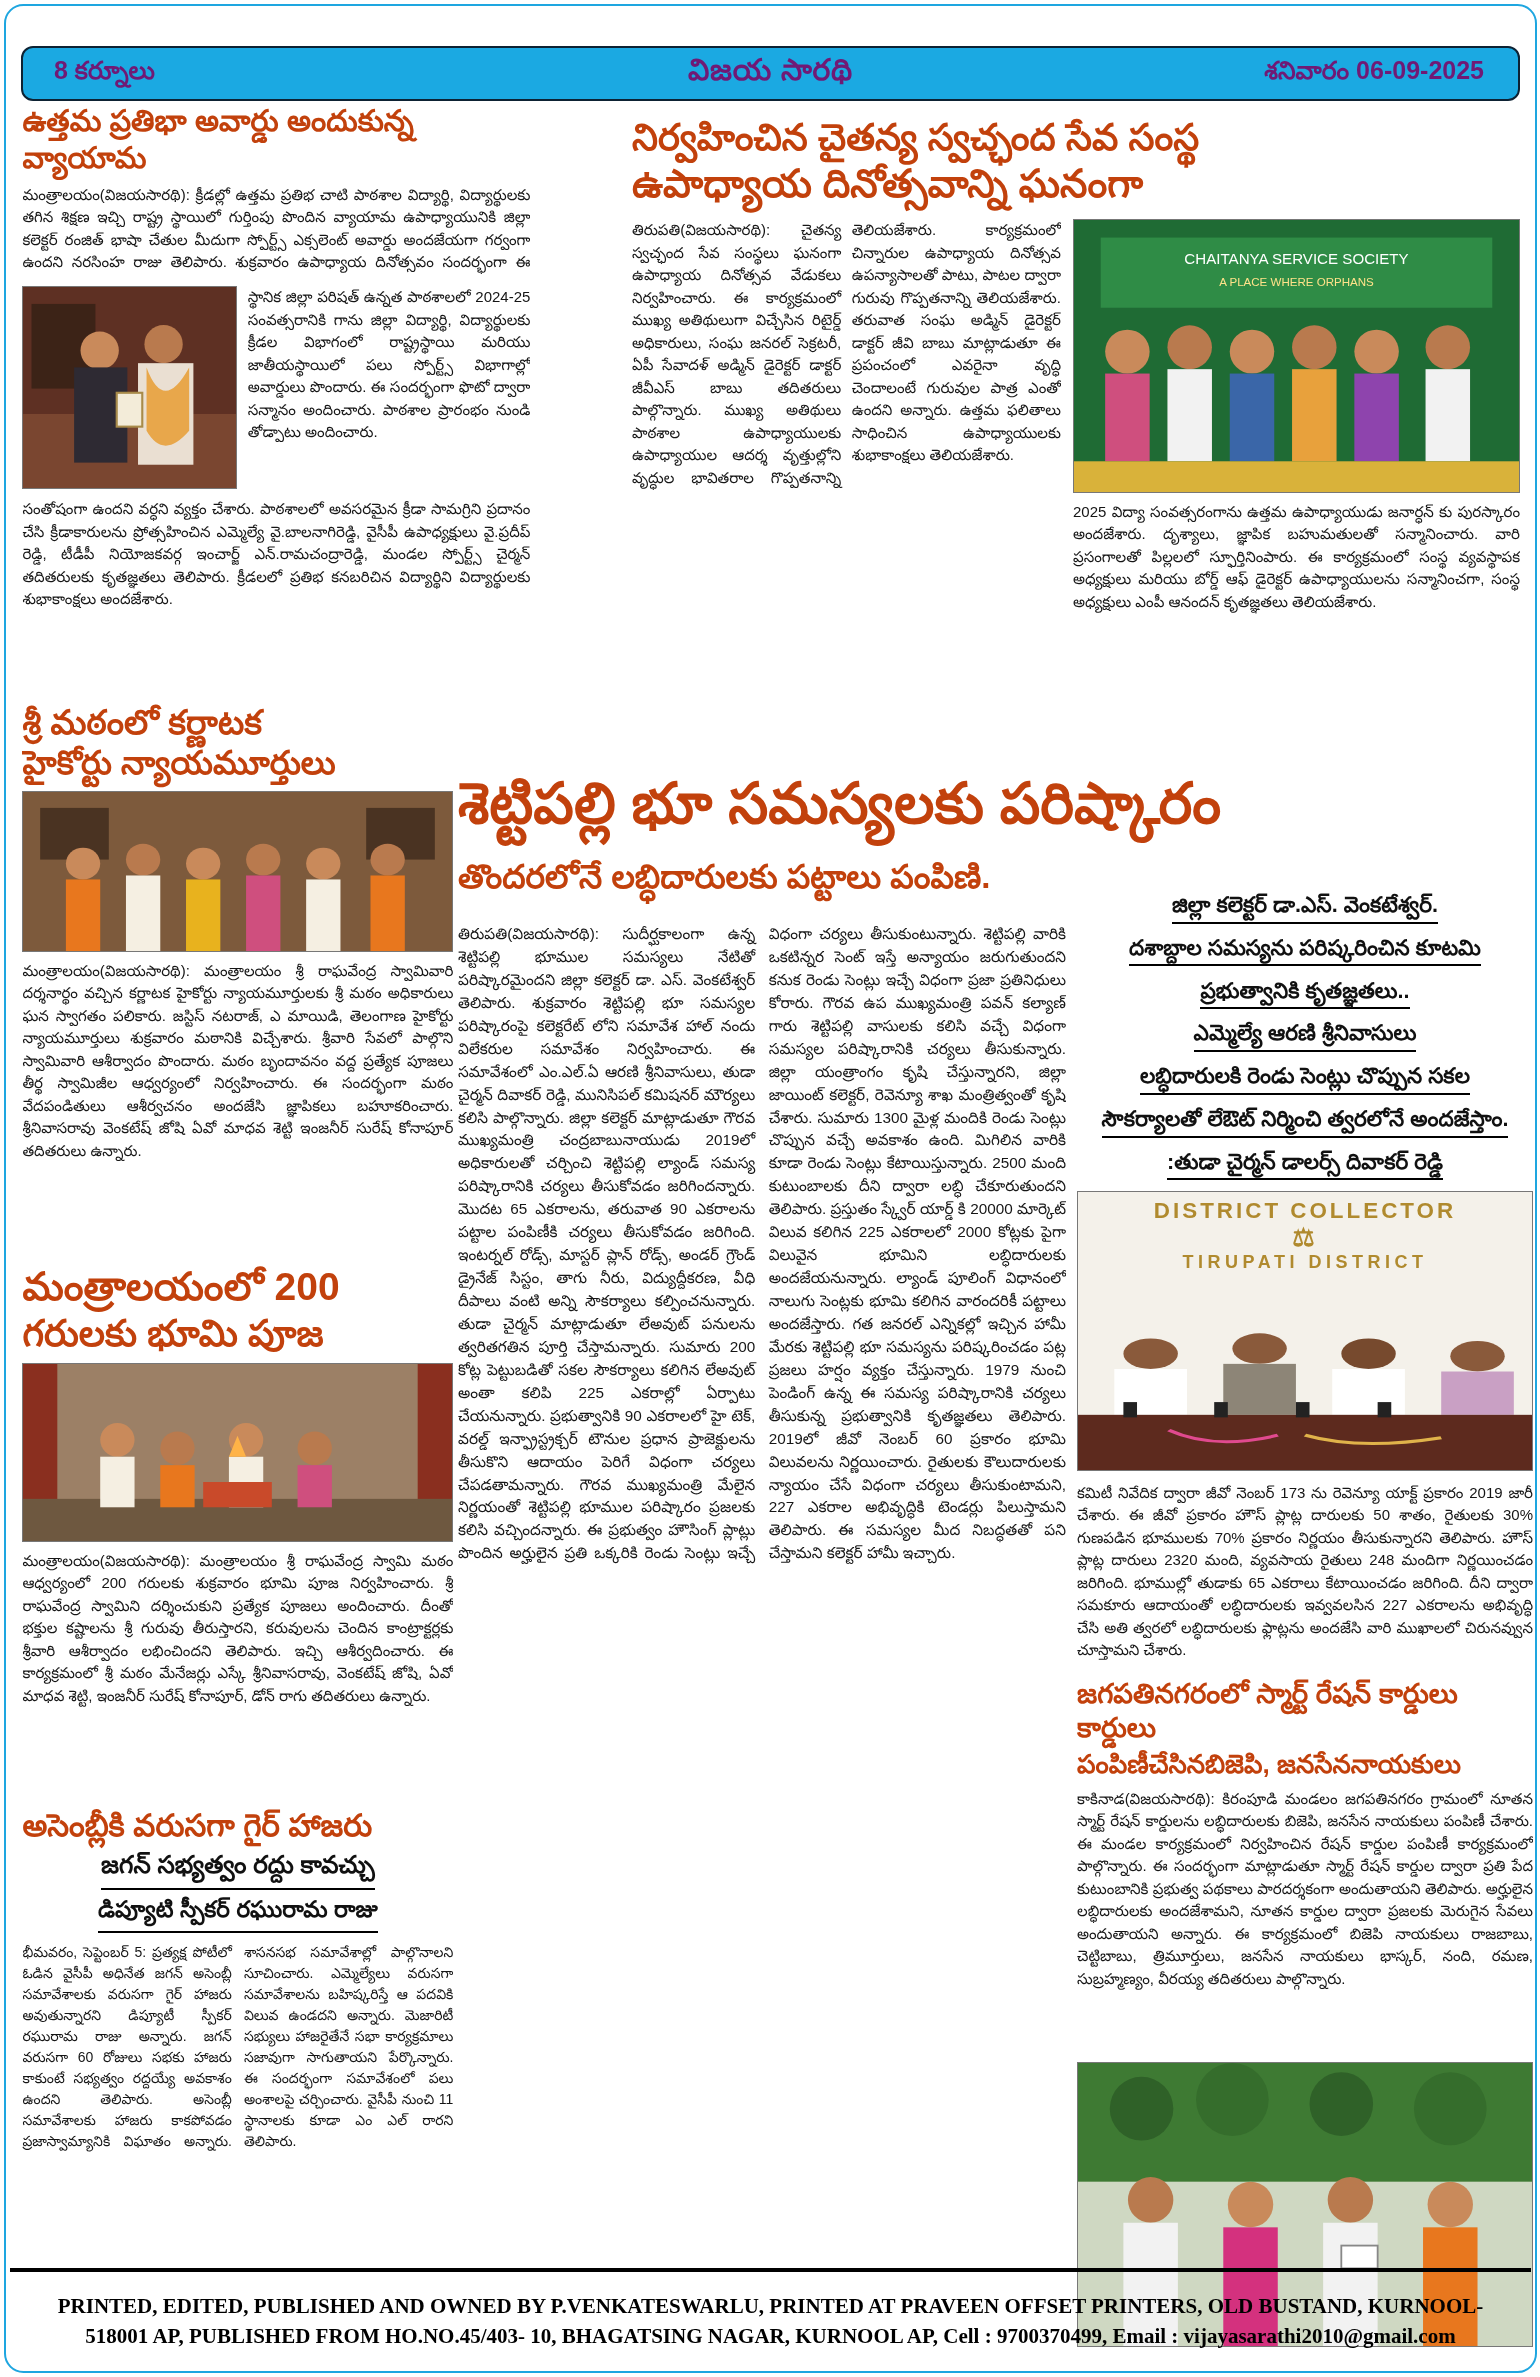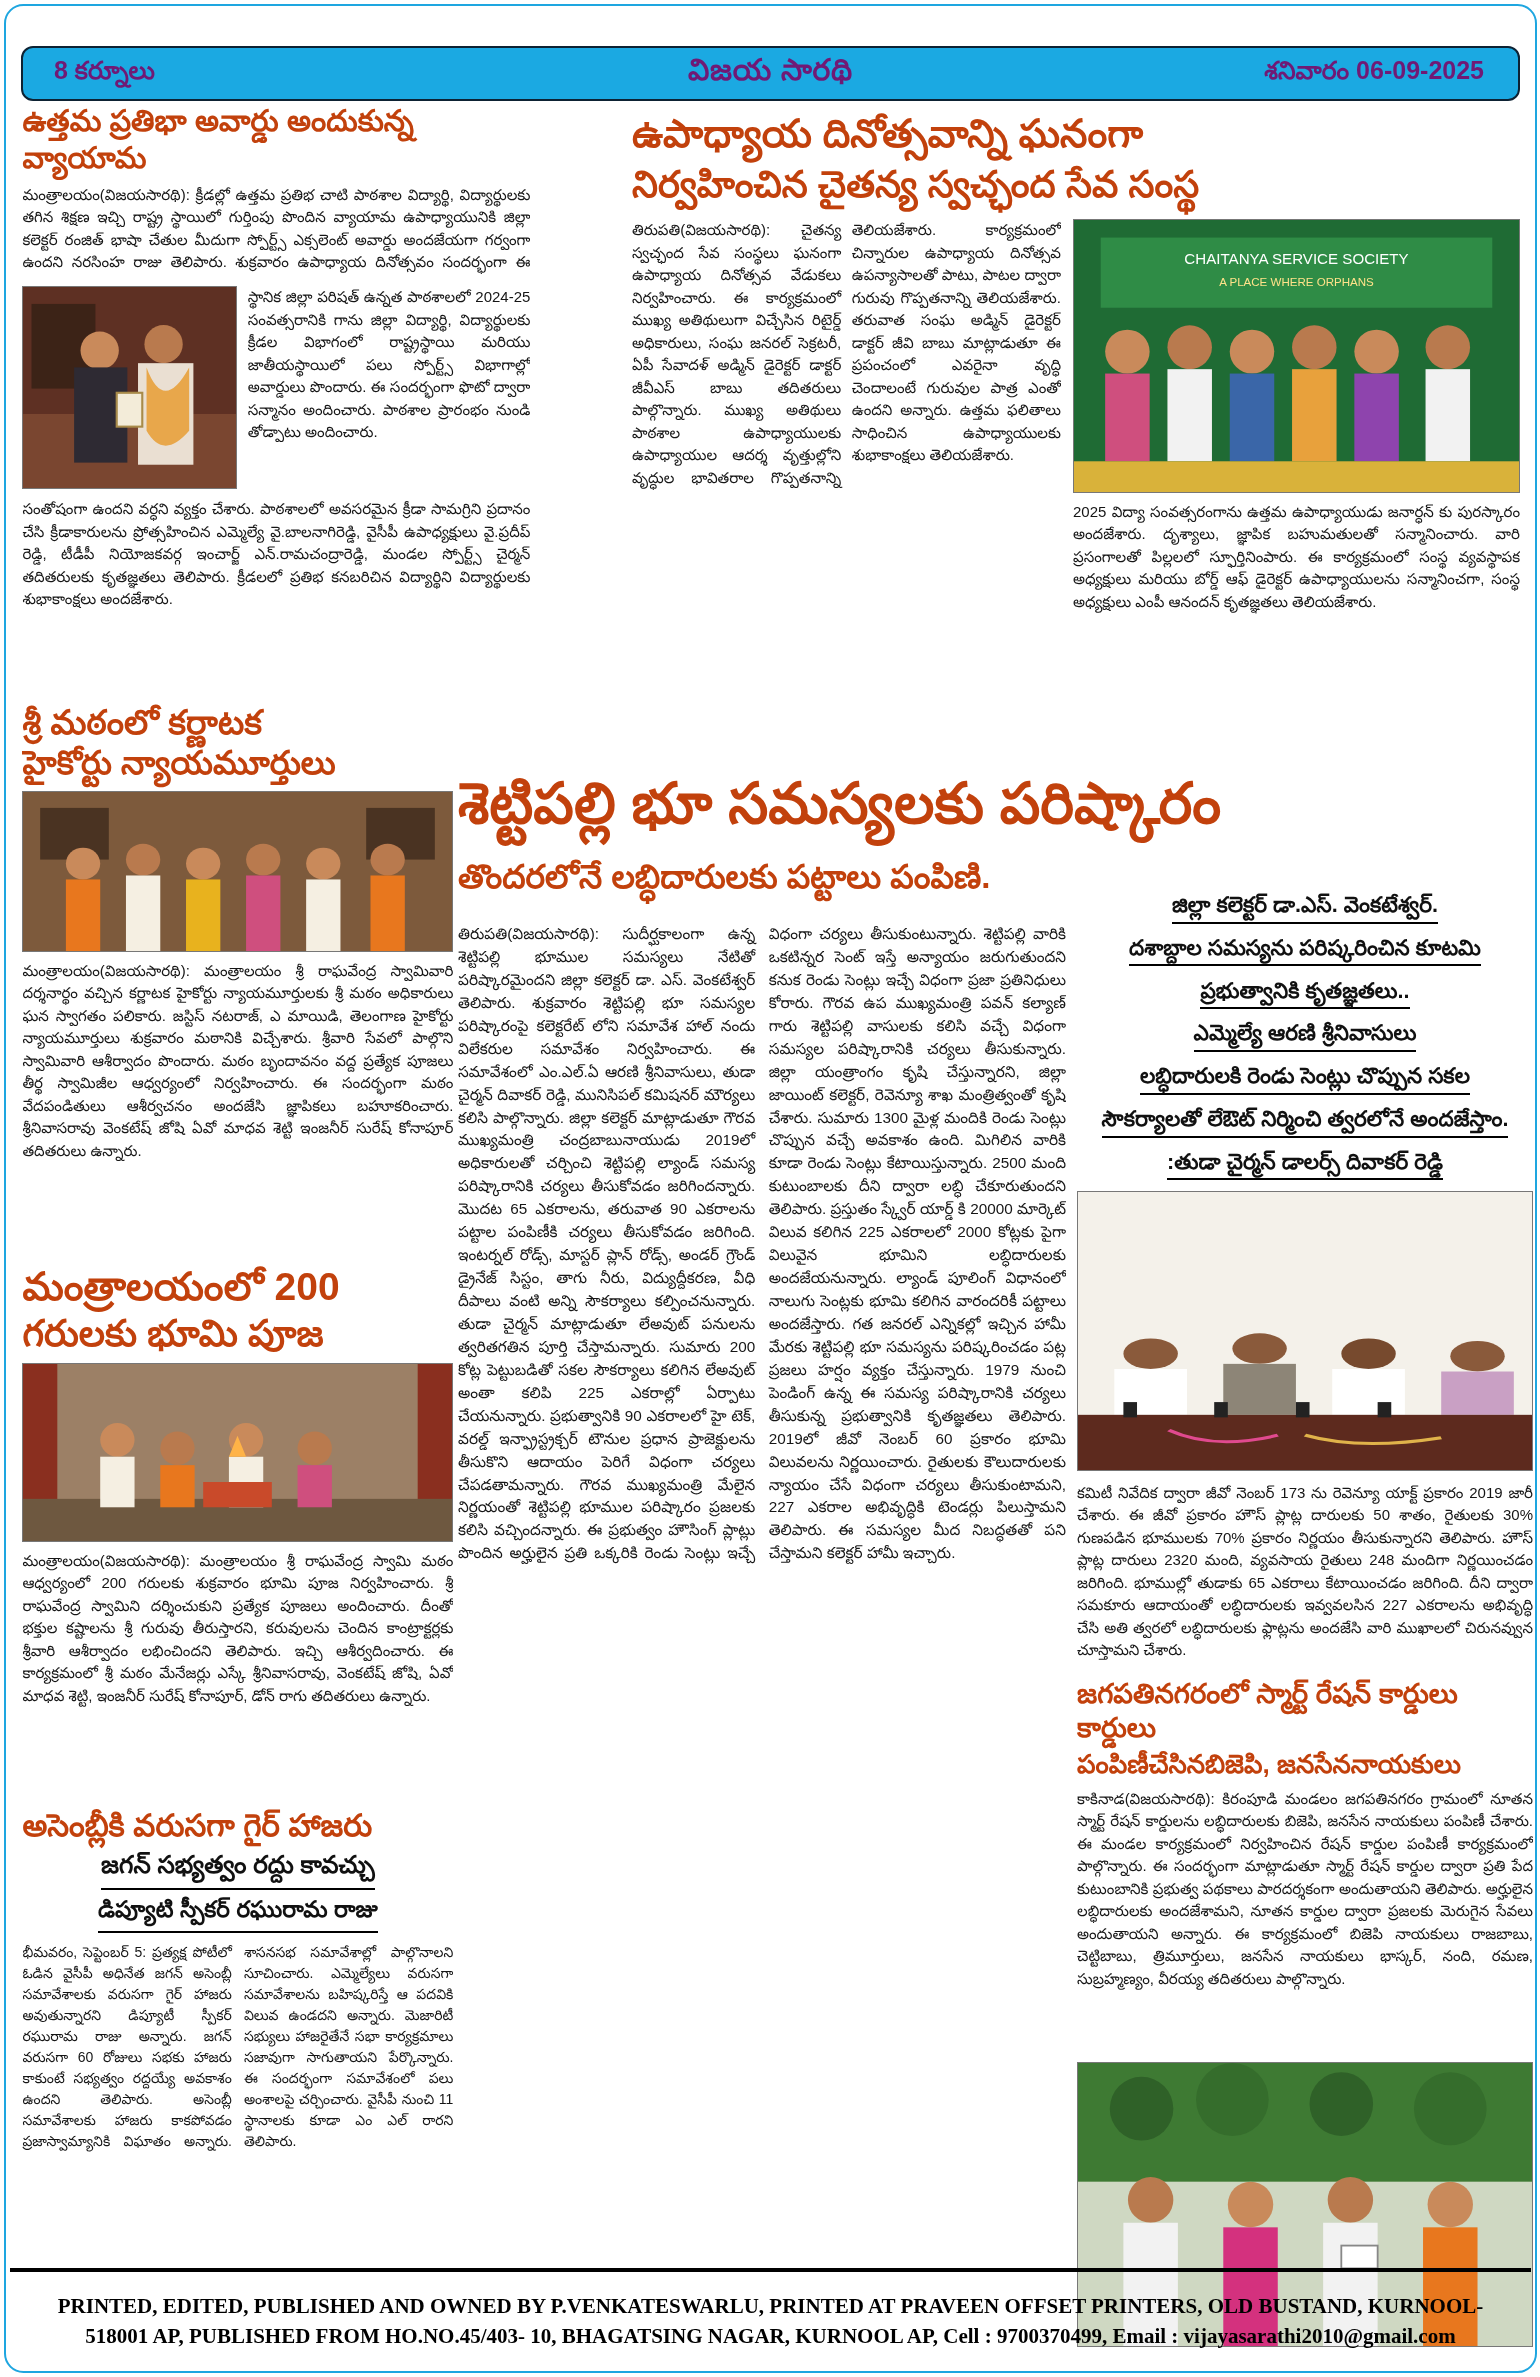--- a/index.html
+++ b/index.html
@@ -119,22 +119,22 @@
           <path d="M58 38 q8 22 20 0 l0 30 q-12 14 -20 0 z" fill="#e8a13c" opacity="0.9"></path>
           <rect x="44" y="50" width="12" height="16" fill="#f3ecd9" stroke="#a88b4a"></rect>
         </svg>
       </div>
       <div class="body-txt" style="flex:1;height:203px;">స్థానిక జిల్లా పరిషత్ ఉన్నత పాఠశాలలో 2024-25 సంవత్సరానికి గాను జిల్లా విద్యార్థి, విద్యార్థులకు క్రీడల విభాగంలో రాష్ట్రస్థాయి మరియు జాతీయస్థాయిలో పలు స్పోర్ట్స్ విభాగాల్లో అవార్డులు పొందారు. ఈ సందర్భంగా ఫొటో ద్వారా సన్మానం అందించారు. పాఠశాల ప్రారంభం నుండి తోడ్పాటు అందించారు.</div>
     </div>
     <div class="body-txt" style="margin-top:9px;height:179px;">సంతోషంగా ఉందని వర్ధని వ్యక్తం చేశారు. పాఠశాలలో అవసరమైన క్రీడా సామగ్రిని ప్రదానం చేసి క్రీడాకారులను ప్రోత్సహించిన ఎమ్మెల్యే వై.బాలనాగిరెడ్డి, వైసీపీ ఉపాధ్యక్షులు వై.ప్రదీప్ రెడ్డి, టీడీపీ నియోజకవర్గ ఇంచార్జ్ ఎన్.రామచంద్రారెడ్డి, మండల స్పోర్ట్స్ చైర్మన్ తదితరులకు కృతజ్ఞతలు తెలిపారు. క్రీడలలో ప్రతిభ కనబరిచిన విద్యార్థిని విద్యార్థులకు శుభాకాంక్షలు అందజేశారు.</div>
   </div>
 
   <div class="art-td">
+    <div class="hl h2">నిర్వహించిన చైతన్య స్వచ్ఛంద సేవ సంస్థ</div>
     <div class="hl h1">ఉపాధ్యాయ దినోత్సవాన్ని ఘనంగా</div>
-    <div class="hl h2">నిర్వహించిన చైతన్య స్వచ్ఛంద సేవ సంస్థ</div>
     <div class="td-row">
       <div class="td-text body-txt">తిరుపతి(విజయసారథి): చైతన్య స్వచ్ఛంద సేవ సంస్థలు ఘనంగా ఉపాధ్యాయ దినోత్సవ వేడుకలు నిర్వహించారు. ఈ కార్యక్రమంలో ముఖ్య అతిథులుగా విచ్చేసిన రిటైర్డ్ అధికారులు, సంఘ జనరల్ సెక్రటరీ, ఏపీ సేవాదళ్ అడ్మిన్ డైరెక్టర్ డాక్టర్ జీవీఎస్ బాబు తదితరులు పాల్గొన్నారు. ముఖ్య అతిథులు పాఠశాల ఉపాధ్యాయులకు ఉపాధ్యాయుల ఆదర్శ వృత్తుల్లోని వృద్ధుల భావితరాల గొప్పతనాన్ని తెలియజేశారు. కార్యక్రమంలో చిన్నారుల ఉపాధ్యాయ దినోత్సవ ఉపన్యాసాలతో పాటు, పాటల ద్వారా గురువు గొప్పతనాన్ని తెలియజేశారు. తరువాత సంఘ అడ్మిన్ డైరెక్టర్ డాక్టర్ జీవి బాబు మాట్లాడుతూ ఈ ప్రపంచంలో ఎవరైనా వృద్ధి చెందాలంటే గురువుల పాత్ర ఎంతో ఉందని అన్నారు. ఉత్తమ ఫలితాలు సాధించిన ఉపాధ్యాయులకు శుభాకాంక్షలు తెలియజేశారు.</div>
       <div class="td-right">
         <div class="photo photo-td">
           <svg viewBox="0 0 100 62" preserveAspectRatio="none">
             <rect width="100" height="62" fill="#1f6b34"></rect>
             <rect x="6" y="4" width="88" height="16" fill="#2f8c46"></rect>
             <text x="50" y="10" font-size="3.4" fill="#fff" text-anchor="middle" font-family="sans-serif">CHAITANYA SERVICE SOCIETY</text>
             <text x="50" y="15" font-size="2.6" fill="#ffe28a" text-anchor="middle" font-family="sans-serif">A PLACE WHERE ORPHANS</text>
             <circle cx="12" cy="30" r="5" fill="#c98a5b"></circle>
@@ -221,20 +221,25 @@
   <div class="right-col">
     <div class="quote">జిల్లా కలెక్టర్ డా.ఎస్. వెంకటేశ్వర్.</div>
     <div class="quote">దశాబ్దాల సమస్యను పరిష్కరించిన కూటమి</div>
     <div class="quote">ప్రభుత్వానికి కృతజ్ఞతలు..</div>
     <div class="quote">ఎమ్మెల్యే ఆరణి శ్రీనివాసులు</div>
     <div class="quote">లబ్ధిదారులకి రెండు సెంట్లు చొప్పున సకల</div>
     <div class="quote">సౌకర్యాలతో లేఔట్ నిర్మించి త్వరలోనే అందజేస్తాం.</div>
     <div class="quote">:తుడా చైర్మన్ డాలర్స్ దివాకర్ రెడ్డి</div>
 
     <div class="photo photo-col">
+      <div class="col-sign">
+        <div class="s1">DISTRICT COLLECTOR</div>
+        <div class="em">⚖</div>
+        <div class="s2">TIRUPATI DISTRICT</div>
+      </div>
       <svg viewBox="0 0 100 60" preserveAspectRatio="none" style="position:absolute;left:0;bottom:0;height:55%;">
         <rect width="100" height="60" fill="#f4f1ea" opacity="0"></rect>
         <circle cx="16" cy="14" r="6" fill="#8a5a3b"></circle>
           <rect x="8" y="20" width="16" height="18" fill="#ffffff"></rect>
         <circle cx="40" cy="12" r="6" fill="#8a5a3b"></circle>
           <rect x="32" y="18" width="16" height="20" fill="#8d8577"></rect>
         <circle cx="64" cy="14" r="6" fill="#774a2e"></circle>
           <rect x="56" y="20" width="16" height="18" fill="#ffffff"></rect>
         <circle cx="88" cy="15" r="6" fill="#8a5a3b"></circle>
           <rect x="80" y="21" width="16" height="17" fill="#c9a0c4"></rect>

